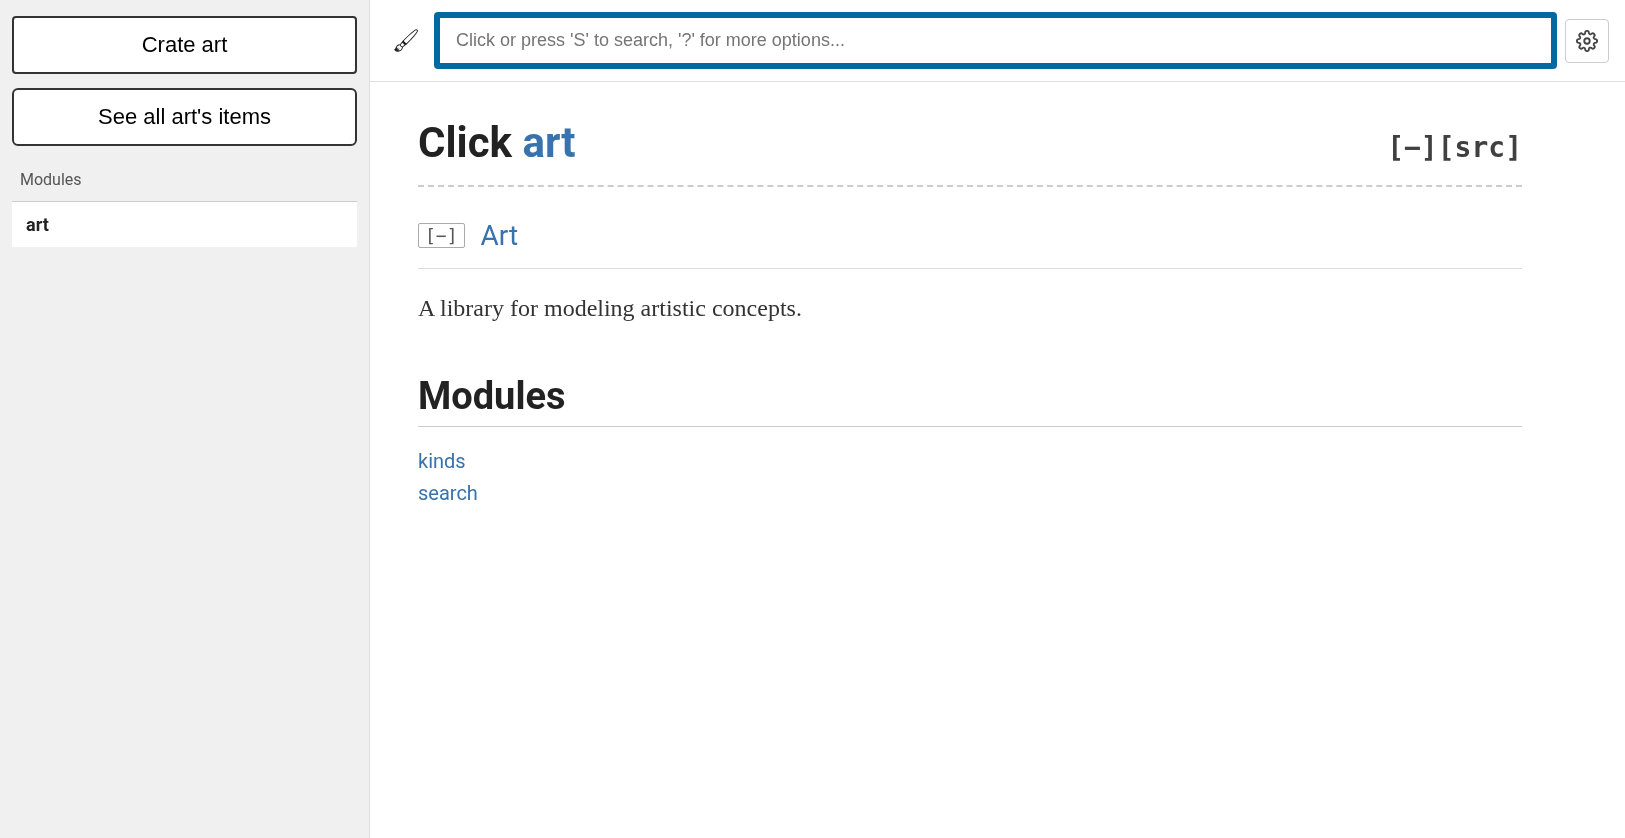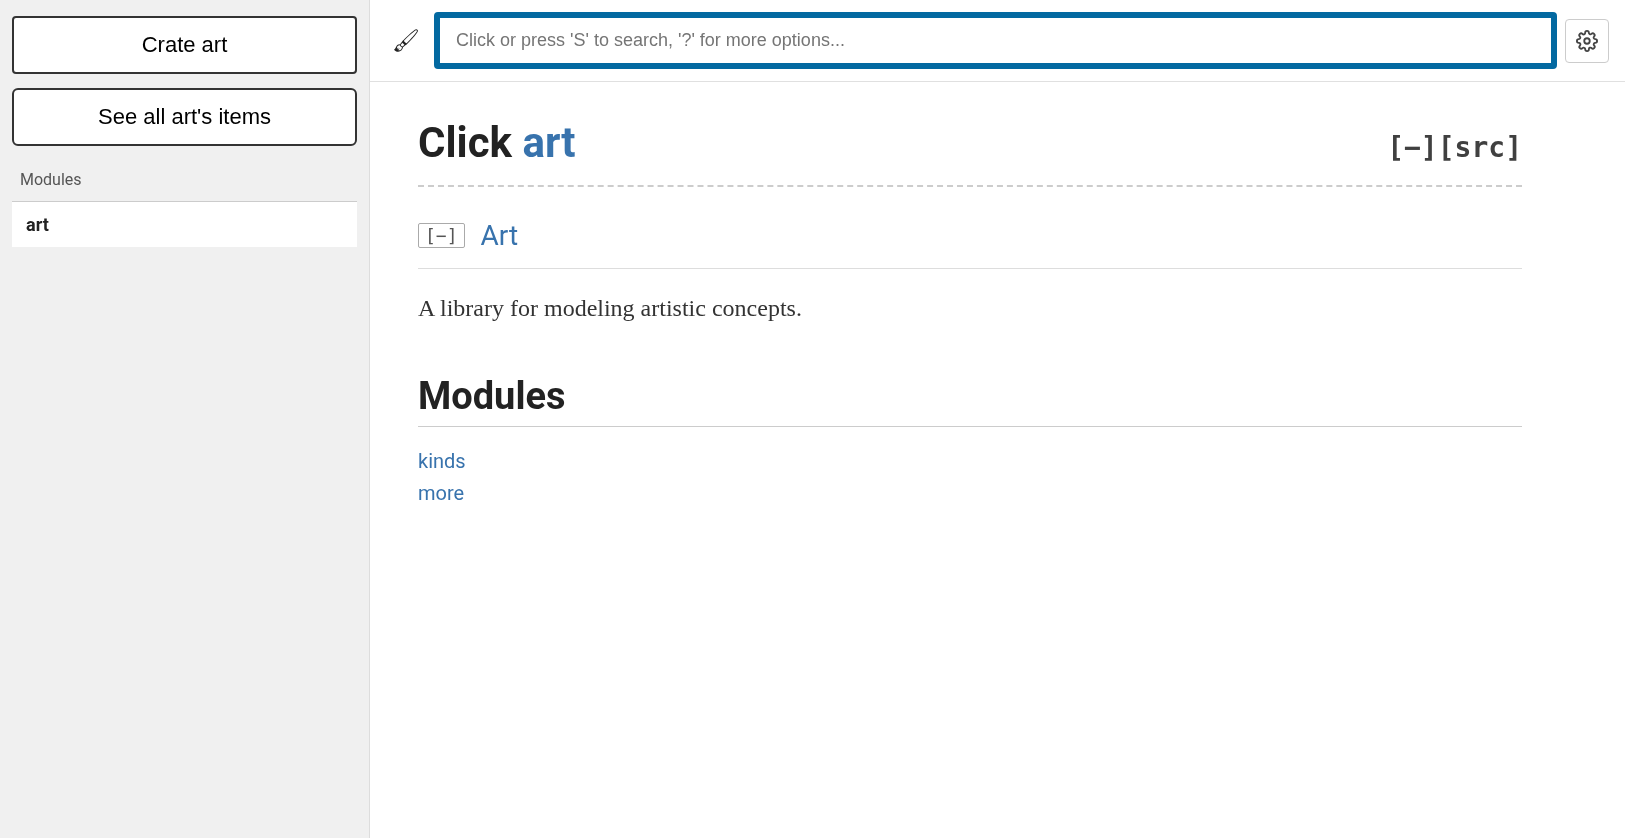--- a/index.html
+++ b/index.html
@@ -297,17 +297,17 @@
       </div>
       <hr class="module-divider">
       <p class="module-description">A library for modeling artistic concepts.</p>
     </div>
 
     <h2 class="modules-heading">Modules</h2>
     <hr class="modules-section-divider">
 
     <div class="modules-list">
       <a class="module-item-link">kinds</a>
-      <a class="module-item-link">more</a>
+      <a class="module-item-link">search</a>
     </div>
 
   </div>
 </div>
 
 </body></html>

